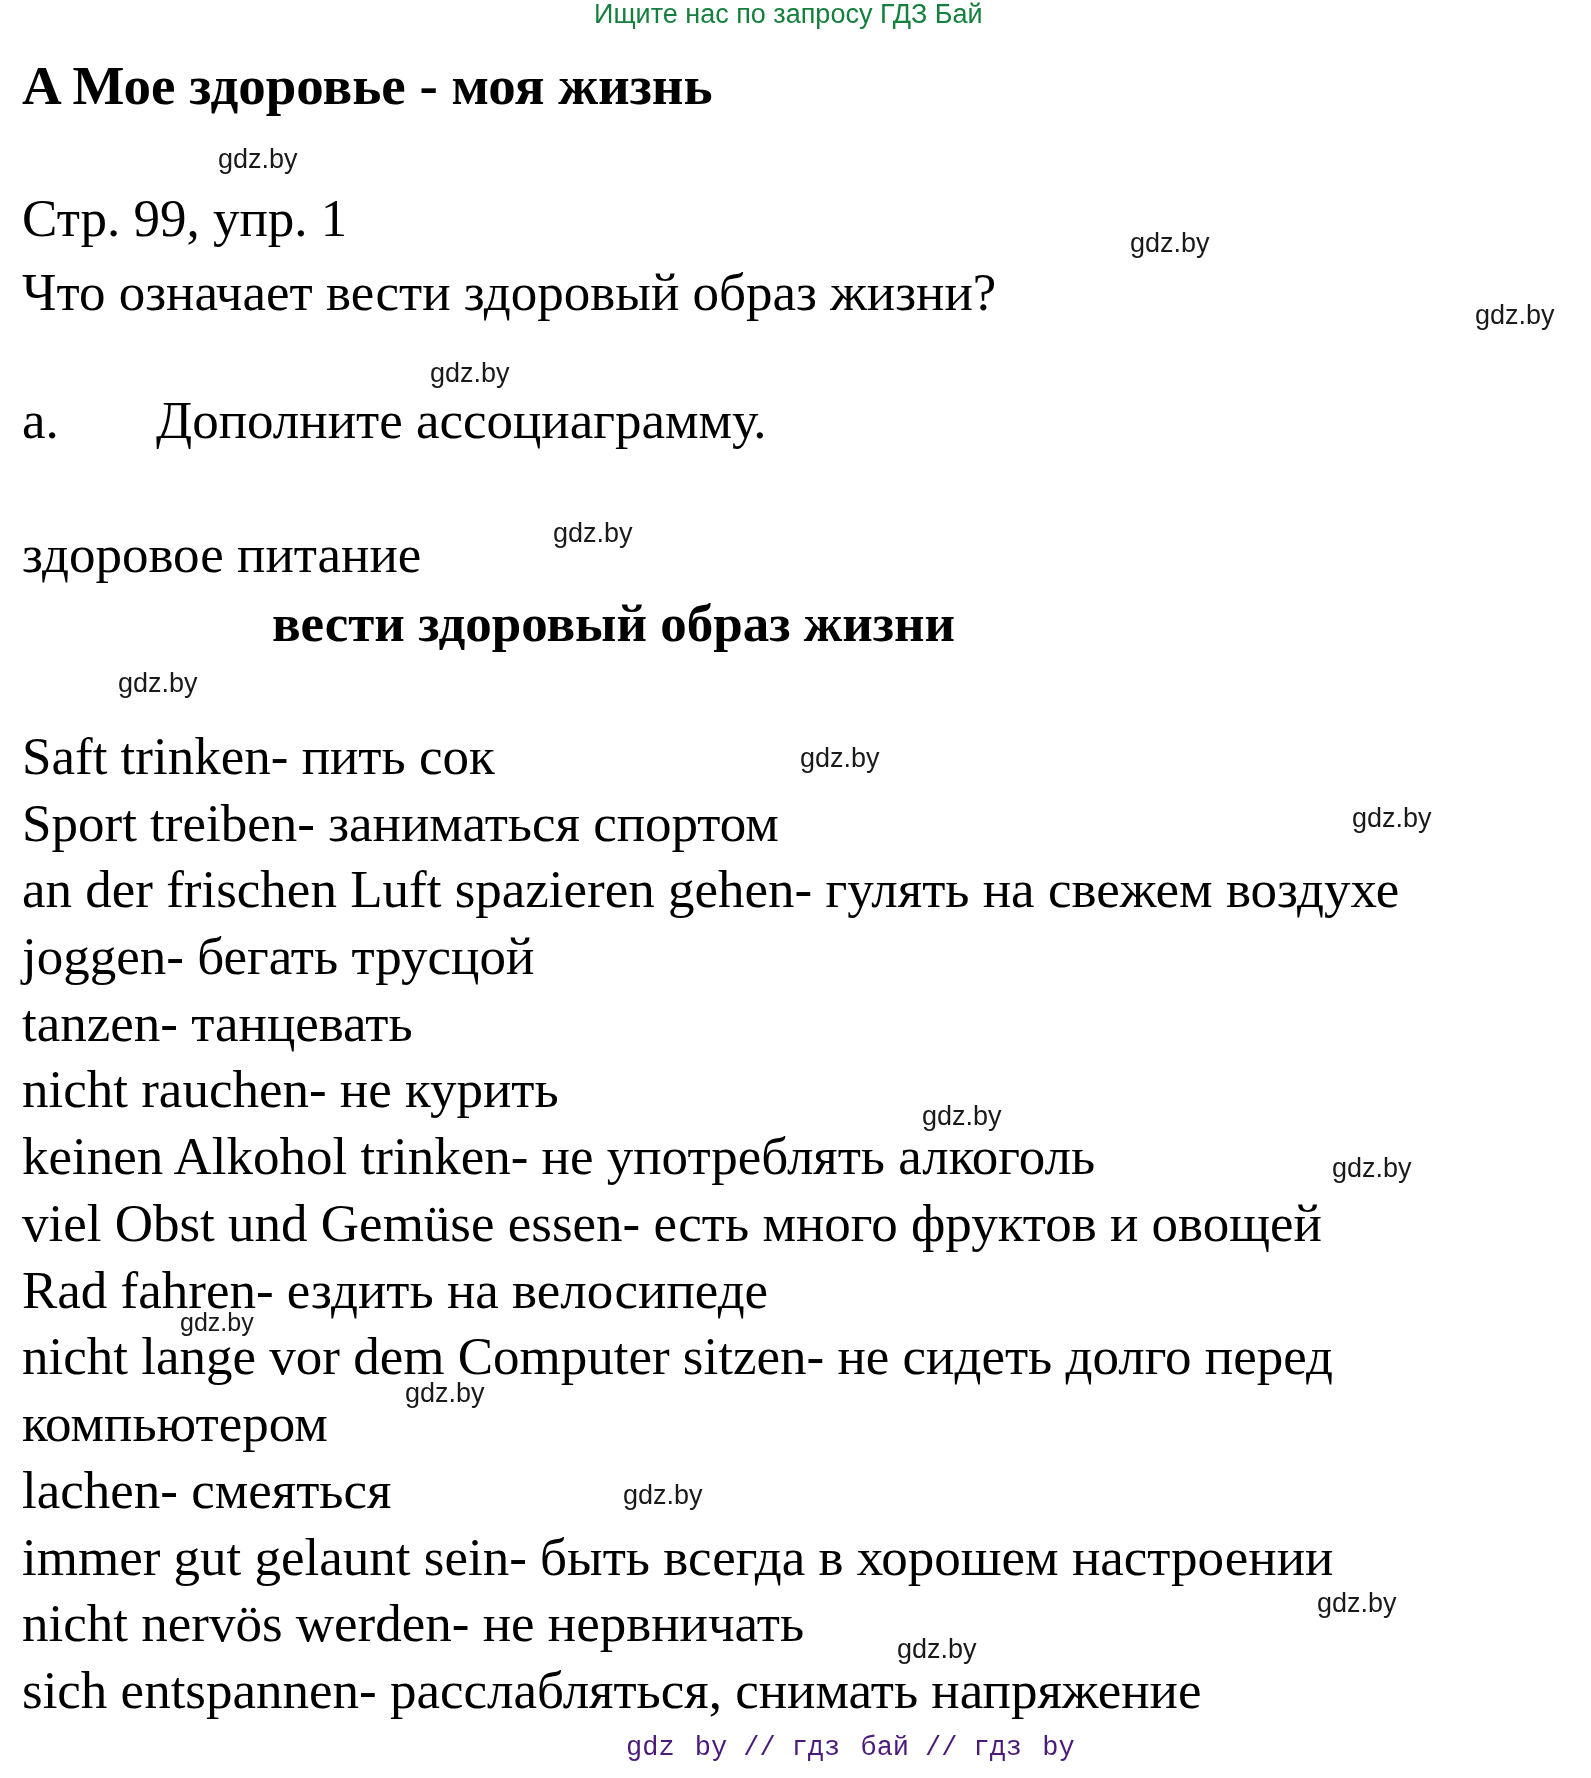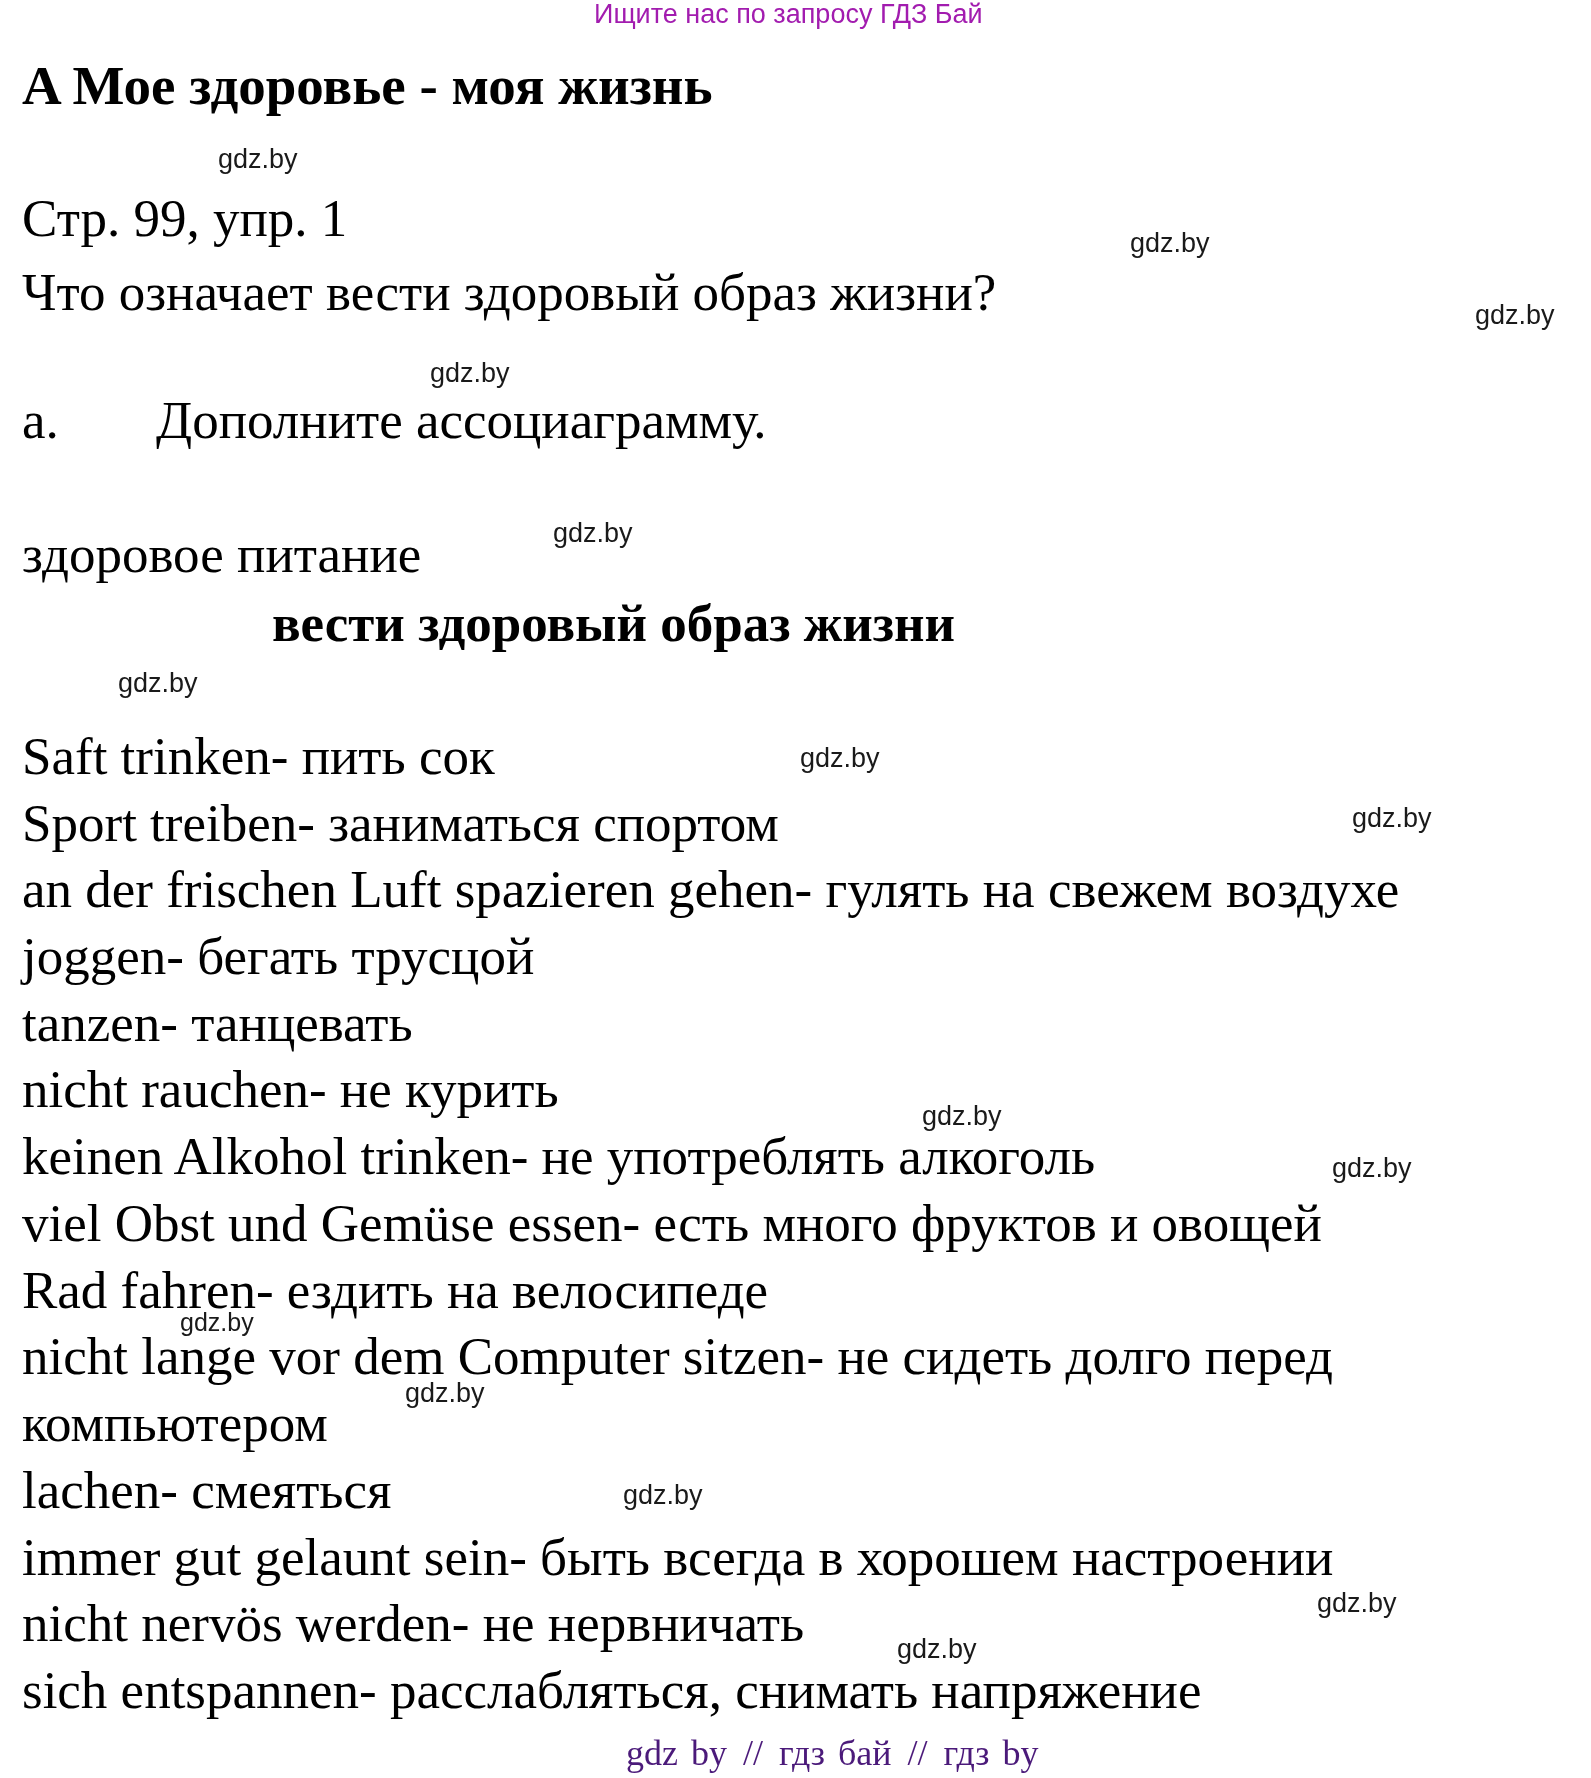--- a/index.html
+++ b/index.html
@@ -2,22 +2,22 @@
 <html><head>
 <meta charset="utf-8">
 <style>
   html, body { margin: 0; padding: 0; background: #ffffff; }
   body { width: 1591px; height: 1778px; position: relative; overflow: hidden; }
   .serif { font-family: "Liberation Serif", "DejaVu Serif", serif; color: #000; position: absolute; white-space: nowrap; line-height: 1; }
   .line { font-size: 53px; left: 22px; }
   .bold { font-weight: bold; }
   .wm { position: absolute; font-family: "Liberation Sans", "DejaVu Sans", sans-serif; font-size: 27px; color: #1a1a1a; white-space: nowrap; line-height: 1; }
   .wm-small { font-size: 25px; }
-  .top-banner { position: absolute; top: 1px; left: 594px; font-family: "Liberation Sans", "DejaVu Sans", sans-serif; font-size: 27px; color: #a21caf; white-space: nowrap; line-height: 1; }
-  .footer { position: absolute; top: 1735px; left: 618px; font-family: Liberation Serif, serif; font-size: 36px; color: #4b1a7a; white-space: nowrap; line-height: 1; word-spacing: 4px; }
+  .top-banner { position: absolute; top: 1px; left: 594px; font-family: "Liberation Sans", "DejaVu Sans", sans-serif; font-size: 27px; color: #15803d; white-space: nowrap; line-height: 1; }
+  .footer { position: absolute; top: 1735px; left: 618px; font-family: Liberation Mono, monospace; font-size: 27px; color: #4b1a7a; white-space: nowrap; line-height: 1; word-spacing: 4px; }
   .footer span { margin: 0 8px; }
 </style>
 </head>
 <body>
 
 <div class="top-banner">Ищите нас по запросу ГДЗ Бай</div>
 
 <div class="serif bold" style="left:22px; top:58px; font-size:55px;">A  Мое здоровье - моя жизнь</div>
 
 <div class="wm" style="left:218px; top:146px;">gdz.by</div>

